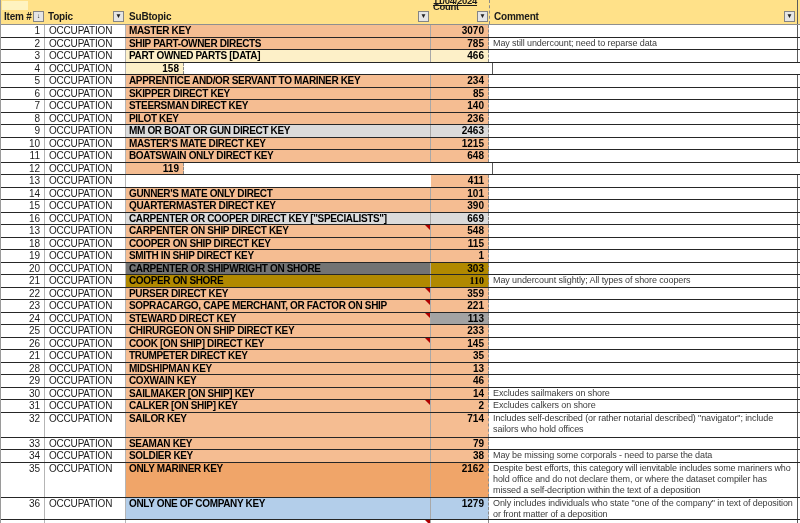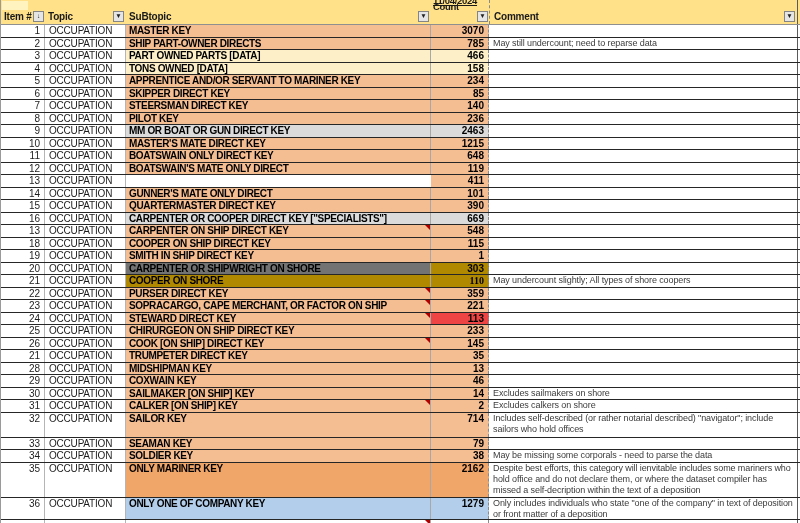--- a/index.html
+++ b/index.html
@@ -137,21 +137,20 @@
       <div class="row r-1">
         <div class="c item">3</div>
         <div class="c topic">OCCUPATION</div>
         <div class="c sub" style="background: rgb(253, 240, 200);">PART OWNED PARTS [DATA]</div>
         <div class="c count" style="background: rgb(253, 240, 200);">466</div>
         <div class="c comment"></div>
       </div>
       <div class="row r-1">
         <div class="c item">4</div>
         <div class="c topic">OCCUPATION</div>
-        <div class="c sub" style="background: rgb(253, 240, 200);">TONS OWNED [DATA]</div>
         <div class="c count" style="background: rgb(253, 240, 200);">158</div>
         <div class="c comment"></div>
       </div>
       <div class="row r-1">
         <div class="c item">5</div>
         <div class="c topic">OCCUPATION</div>
         <div class="c sub" style="background: rgb(245, 189, 146);">APPRENTICE AND/OR SERVANT TO MARINER KEY</div>
         <div class="c count" style="background: rgb(245, 189, 146);">234</div>
         <div class="c comment"></div>
       </div>
@@ -193,21 +192,20 @@
       <div class="row r-1">
         <div class="c item">11</div>
         <div class="c topic">OCCUPATION</div>
         <div class="c sub" style="background: rgb(245, 189, 146);">BOATSWAIN ONLY DIRECT KEY</div>
         <div class="c count" style="background: rgb(245, 189, 146);">648</div>
         <div class="c comment"></div>
       </div>
       <div class="row r-1">
         <div class="c item">12</div>
         <div class="c topic">OCCUPATION</div>
-        <div class="c sub" style="background: rgb(245, 189, 146);">BOATSWAIN'S MATE ONLY DIRECT</div>
         <div class="c count" style="background: rgb(245, 189, 146);">119</div>
         <div class="c comment"></div>
       </div>
       <div class="row r-1">
         <div class="c item">13</div>
         <div class="c topic">OCCUPATION</div>
         <div class="c sub" style="background: rgb(245, 189, 146); margin-top: 32px;">GUNNER ONLY DIRECT KEY</div>
         <div class="c count" style="background: rgb(245, 189, 146);">411</div>
         <div class="c comment"></div>
       </div>
@@ -278,21 +276,21 @@
         <div class="c item">23</div>
         <div class="c topic">OCCUPATION</div>
         <div class="c sub" style="background: rgb(245, 189, 146);">SOPRACARGO, CAPE MERCHANT, OR FACTOR ON SHIP<i class="flag"></i></div>
         <div class="c count" style="background: rgb(245, 189, 146);">221</div>
         <div class="c comment"></div>
       </div>
       <div class="row r-1">
         <div class="c item">24</div>
         <div class="c topic">OCCUPATION</div>
         <div class="c sub" style="background: rgb(245, 189, 146);">STEWARD DIRECT KEY<i class="flag"></i></div>
-        <div class="c count" style="background: #ef4444;">113</div>
+        <div class="c count" style="background: #a3a3a3;">113</div>
         <div class="c comment"></div>
       </div>
       <div class="row r-1">
         <div class="c item">25</div>
         <div class="c topic">OCCUPATION</div>
         <div class="c sub" style="background: rgb(245, 189, 146);">CHIRURGEON ON SHIP DIRECT KEY</div>
         <div class="c count" style="background: rgb(245, 189, 146);">233</div>
         <div class="c comment"></div>
       </div>
       <div class="row r-1">

